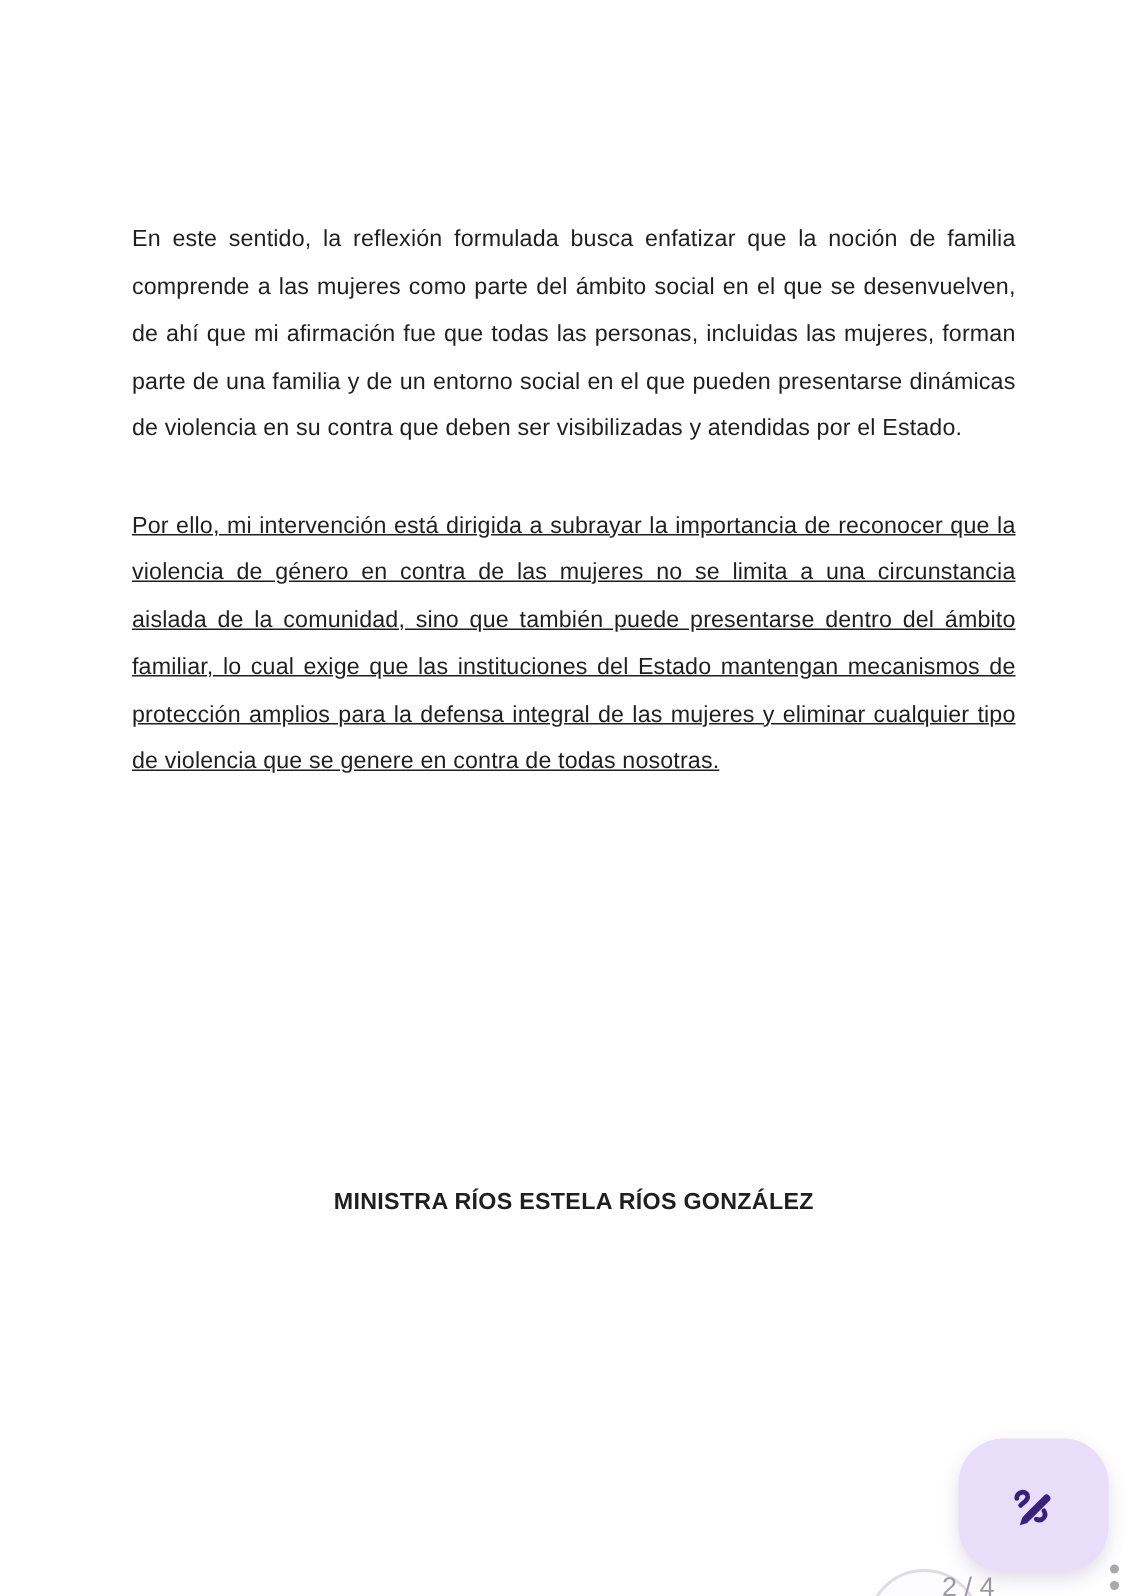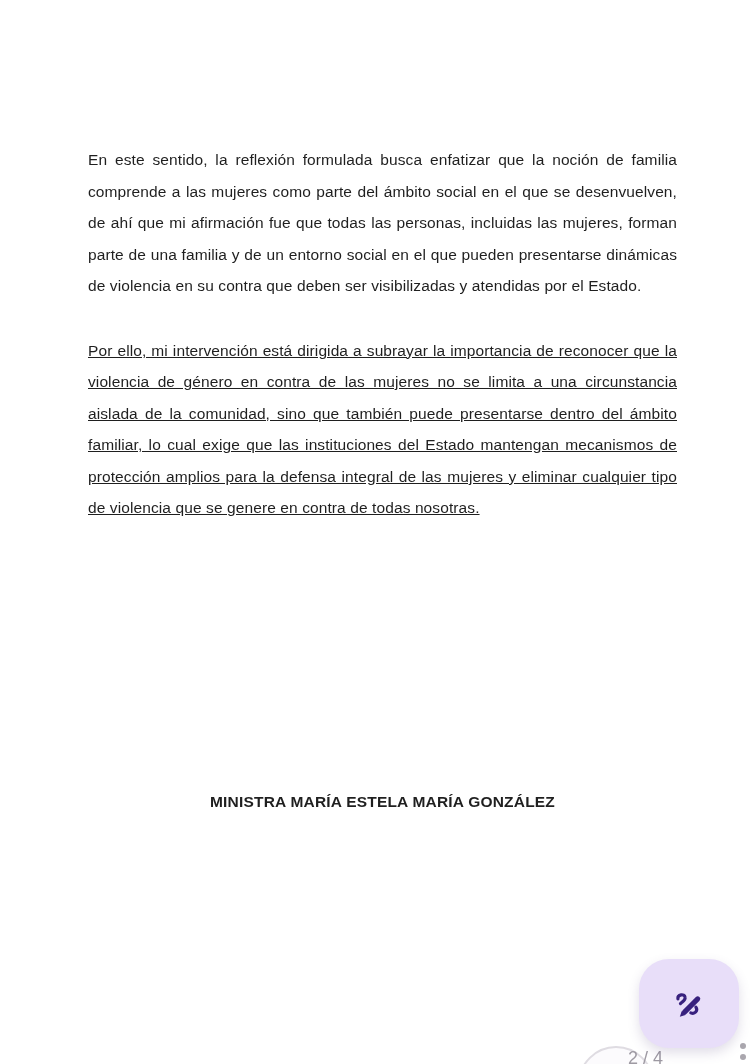--- a/index.html
+++ b/index.html
@@ -106,21 +106,21 @@
 </head>
 <body>
 
 <div class="page">
 
   <div class="text-block">
     <p>En este sentido, la reflexión formulada busca enfatizar que la noción de familia comprende a las mujeres como parte del ámbito social en el que se desenvuelven, de ahí que mi afirmación fue que todas las personas, incluidas las mujeres, forman parte de una familia y de un entorno social en el que pueden presentarse dinámicas de violencia en su contra que deben ser visibilizadas y atendidas por el Estado.</p>
     <p>Por ello, mi intervención está dirigida a subrayar la importancia de reconocer que la violencia de género en contra de las mujeres no se limita a una circunstancia aislada de la comunidad, sino que también puede presentarse dentro del ámbito familiar, lo cual exige que las instituciones del Estado mantengan mecanismos de protección amplios para la defensa integral de las mujeres y eliminar cualquier tipo de violencia que se genere en contra de todas nosotras.</p>
   </div>
 
-  <div class="signature">MINISTRA MARÍA ESTELA MARÍA GONZÁLEZ</div>
+  <div class="signature">MINISTRA RÍOS ESTELA RÍOS GONZÁLEZ</div>
 
   <div class="peek-circle"></div>
 
   <div class="page-indicator">2 / 4</div>
 
   <button class="sign-button">
     <span>
       <svg viewBox="0 0 24 24" fill="none" xmlns="http://www.w3.org/2000/svg">
         <path d="M4.6 8.6 C4.2 5.6 9 4.8 9.4 7.6 C9.7 9.4 7.8 10.2 6.3 11.7" stroke="currentColor" stroke-width="2.1" stroke-linecap="round" fill="none"></path>
         <path d="M13.2 17.9 C15.8 19 18.2 16.6 16.6 14.1" stroke="currentColor" stroke-width="2.1" stroke-linecap="round" fill="none"></path>

